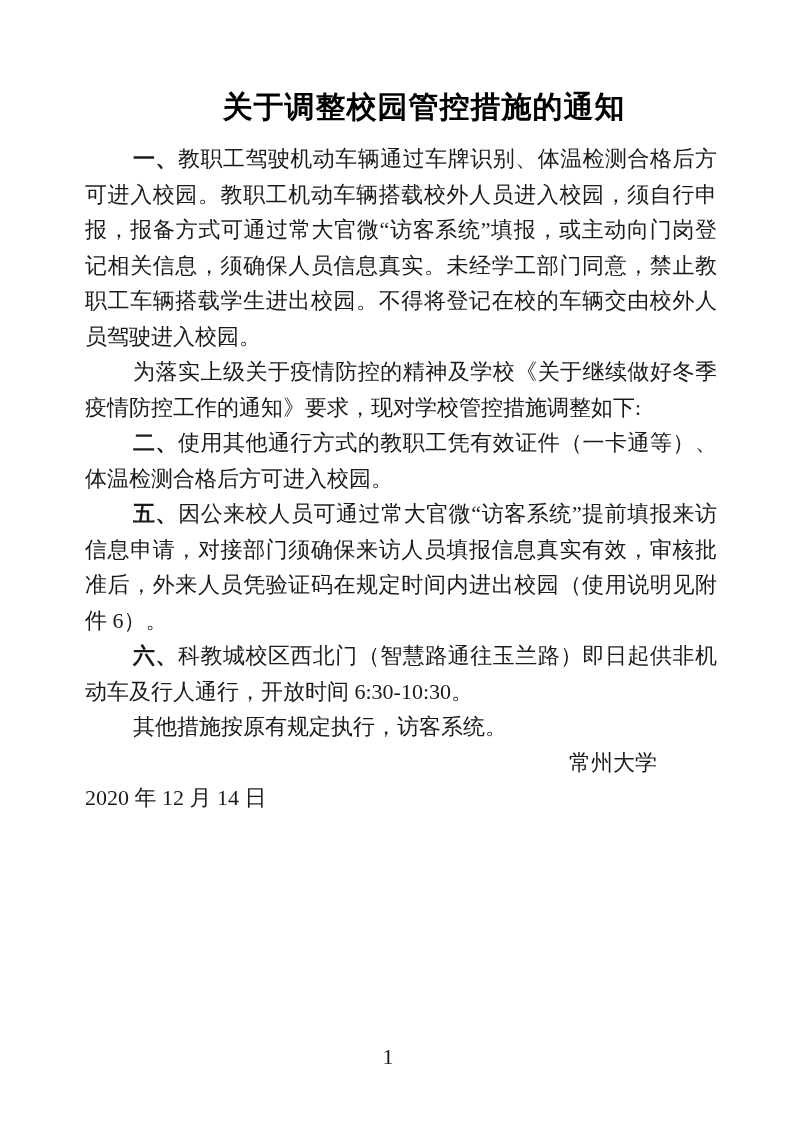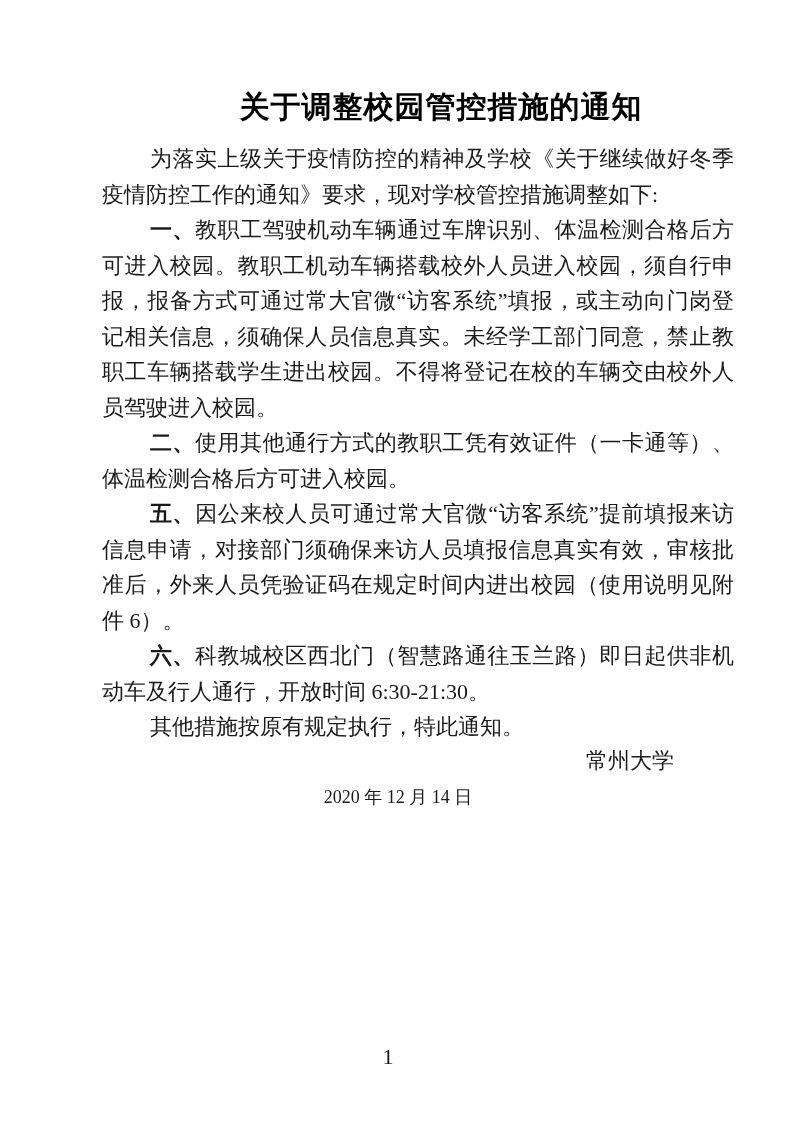--- a/index.html
+++ b/index.html
@@ -10,21 +10,21 @@
     width: 793px;
     height: 1122px;
     background: #ffffff;
     overflow: hidden;
     font-family: "Liberation Serif", "DejaVu Serif", serif;
     color: #1a1a1a;
   }
 
   .content {
     position: absolute;
-    left: 102px;
+    left: 85px;
     top: 86px;
     width: 632px;
   }
 
   .title {
     margin: 0 0 13px 0;
     padding-left: 46px;       
     font-size: 30px;
     line-height: 42px;
     font-weight: bold;
@@ -42,27 +42,26 @@
     word-break: break-all;
   }
 
   .num { font-weight: bold; }
 
   .sig {
     font-size: 22px;
     line-height: 35.5px;
     text-align: right;
     padding-right: 60px;
-    font-family: Liberation Mono, monospace;
   }
 
   .date {
-    font-size: 18px;
+    font-size: 22px;
     line-height: 35.5px;
-    text-align: center;
+    text-align: left;
     padding-right: 40px;
   }
 
   .pageno {
     position: absolute;
     top: 1043px;
     left: 85px;
     width: 606px;
     text-align: center;
     font-size: 22px;
@@ -71,32 +70,32 @@
   }
 </style>
 </head>
 <body>
 
 <div class="page">
   <div class="content">
 
     <h1 class="title">关于调整校园管控措施的通知</h1>
 
+    <p class="para"><span class="num">一、</span><span>教职工驾驶机动车辆通过车牌识别、体温检测合格后方可进入校园。教职工机动车辆搭载校外人员进入校园，须自行申报，报备方式可通过常大官微“访客系统”填报，或主动向门岗登记相关信息，须确保人员信息真实。未经学工部门同意，禁止教职工车辆搭载学生进出校园。不得将登记在校的车辆交由校外人员驾驶进入校园。</span></p>
+
     <p class="para">为落实上级关于疫情防控的精神及学校《关于继续做好冬季疫情防控工作的通知》要求，现对学校管控措施调整如下:</p>
-
-    <p class="para"><span class="num">一、</span><span>教职工驾驶机动车辆通过车牌识别、体温检测合格后方可进入校园。教职工机动车辆搭载校外人员进入校园，须自行申报，报备方式可通过常大官微“访客系统”填报，或主动向门岗登记相关信息，须确保人员信息真实。未经学工部门同意，禁止教职工车辆搭载学生进出校园。不得将登记在校的车辆交由校外人员驾驶进入校园。</span></p>
 
     <p class="para"><span class="num">二、</span><span>使用其他通行方式的教职工凭有效证件（一卡通等）、体温检测合格后方可进入校园。</span></p>
 
 
 
     <p class="para"><span class="num">五、</span><span>因公来校人员可通过常大官微“访客系统”提前填报来访信息申请，对接部门须确保来访人员填报信息真实有效，审核批准后，外来人员凭验证码在规定时间内进出校园（使用说明见附件 6）。</span></p>
 
-    <p class="para"><span class="num">六、</span><span>科教城校区西北门（智慧路通往玉兰路）即日起供非机动车及行人通行，开放时间 6:30-21:30。</span></p>
+    <p class="para"><span class="num">六、</span><span>科教城校区西北门（智慧路通往玉兰路）即日起供非机动车及行人通行，开放时间 6:30-10:30。</span></p>
 
-    <p class="para">其他措施按原有规定执行，特此通知。</p>
+    <p class="para">其他措施按原有规定执行，访客系统。</p>
 
     <div class="sig">常州大学</div>
     <div class="date">2020 年 12 月 14 日</div>
   </div>
 
   <div class="pageno">1</div>
 </div>
 
 </body></html>

